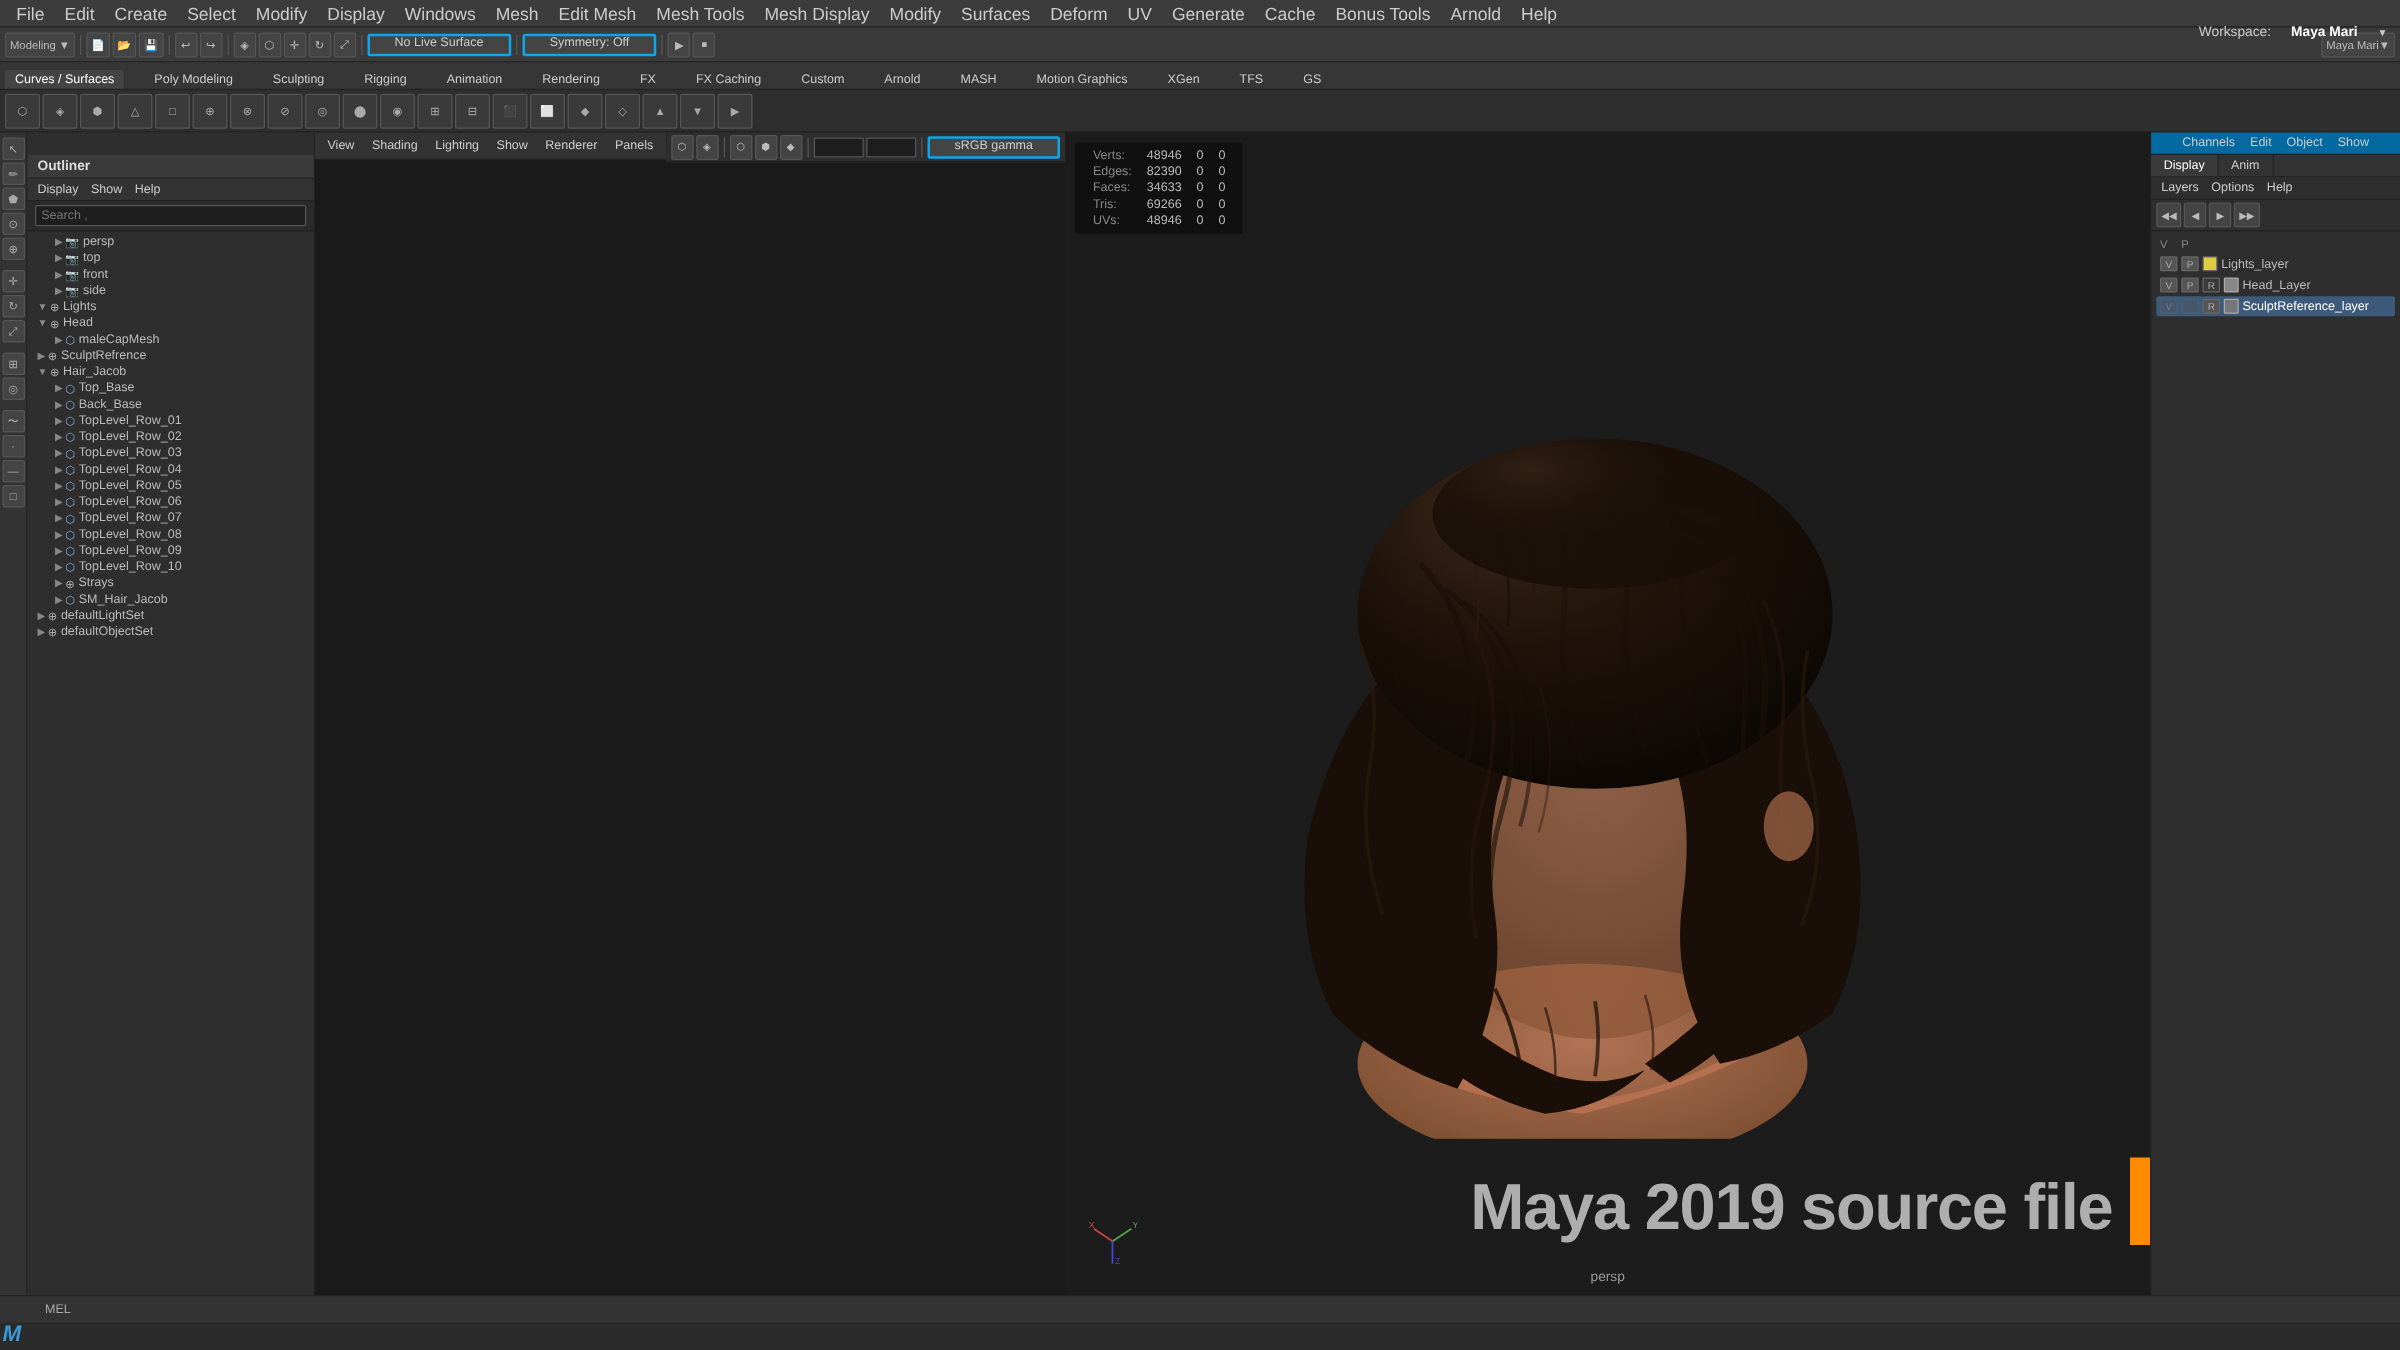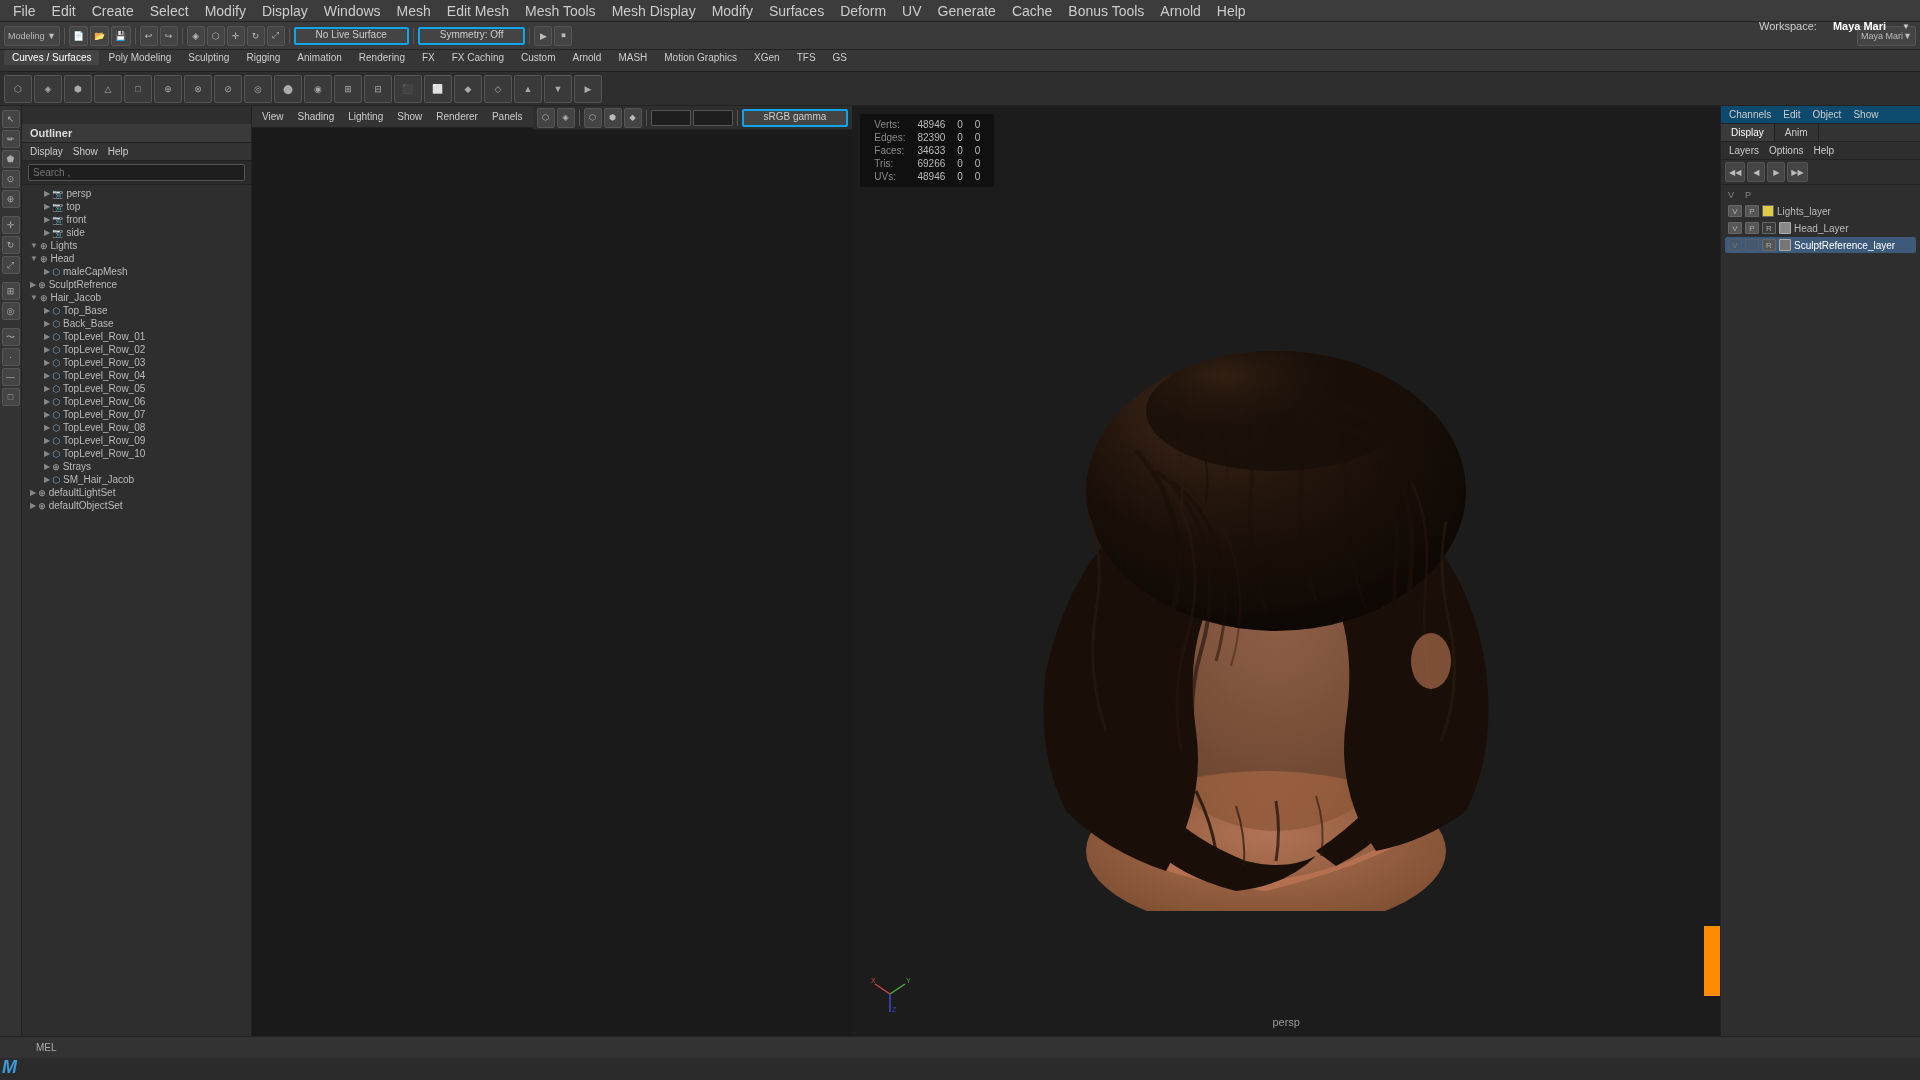--- a/index.html
+++ b/index.html
@@ -368,23 +368,23 @@
       border-radius: 2px;
       cursor: pointer;
     }
 
     
     #shelf-tabs {
       width: 100%;
       height: 22px;
       background: #363636;
       display: flex;
-      align-items: flex-start;
+      align-items: flex-end;
       padding: 0 4px;
-      gap: 1px;
+      gap: 16px;
       border-bottom: 1px solid #222;
       overflow: hidden;
     }
     .shelf-tab {
       padding: 2px 8px;
       font-size: 10px;
       color: #ccc;
       cursor: pointer;
       border-radius: 2px 2px 0 0;
     }
@@ -853,38 +853,39 @@
           <path d="M430,565 Q440,595 435,625" stroke="#2a1510" stroke-width="2" fill="none" opacity="0.6"></path>
           <path d="M465,545 Q480,575 475,605" stroke="#1a0f08" stroke-width="3" fill="none" opacity="0.7"></path>
 
           <ellipse cx="390" cy="180" rx="130" ry="60" fill="#1a0f08" opacity="0.9"></ellipse>
           <ellipse cx="390" cy="180" rx="130" ry="60" fill="url(#hairHighlight)" opacity="0.6"></ellipse>
         </svg>
       </div>
 
       <div id="camera-label">persp</div>
 
+      <div id="watermark">Maya 2019 source file</div>
       <div id="watermark-bar"></div>
 
       <div id="coord-widget">
         <svg width="40" height="40" viewBox="0 0 40 40">
           <line x1="20" y1="20" x2="35" y2="10" stroke="#4aaa44" stroke-width="1.5"></line>
           <line x1="20" y1="20" x2="5" y2="10" stroke="#cc4444" stroke-width="1.5"></line>
           <line x1="20" y1="20" x2="20" y2="38" stroke="#4444cc" stroke-width="1.5"></line>
           <text x="36" y="9" fill="#4aaa44" font-size="7">Y</text>
           <text x="1" y="9" fill="#cc4444" font-size="7">X</text>
           <text x="22" y="38" fill="#4444cc" font-size="7">Z</text>
         </svg>
       </div>
     </div>
   </div>
 
   <div id="right-panel">
 
-    <div style="display:flex; background:#0c4a6e; border-bottom:1px solid #222; padding:2px 4px; gap:4px;">
+    <div style="display:flex; background:#0369a1; border-bottom:1px solid #222; padding:2px 4px; gap:4px;justify-content:center;">
       <span class="right-menu">Channels</span>
       <span class="right-menu">Edit</span>
       <span class="right-menu">Object</span>
       <span class="right-menu">Show</span>
     </div>
 
     <div id="right-panel-tabs">
       <div class="right-tab active">Display</div>
       <div class="right-tab">Anim</div>
     </div>

